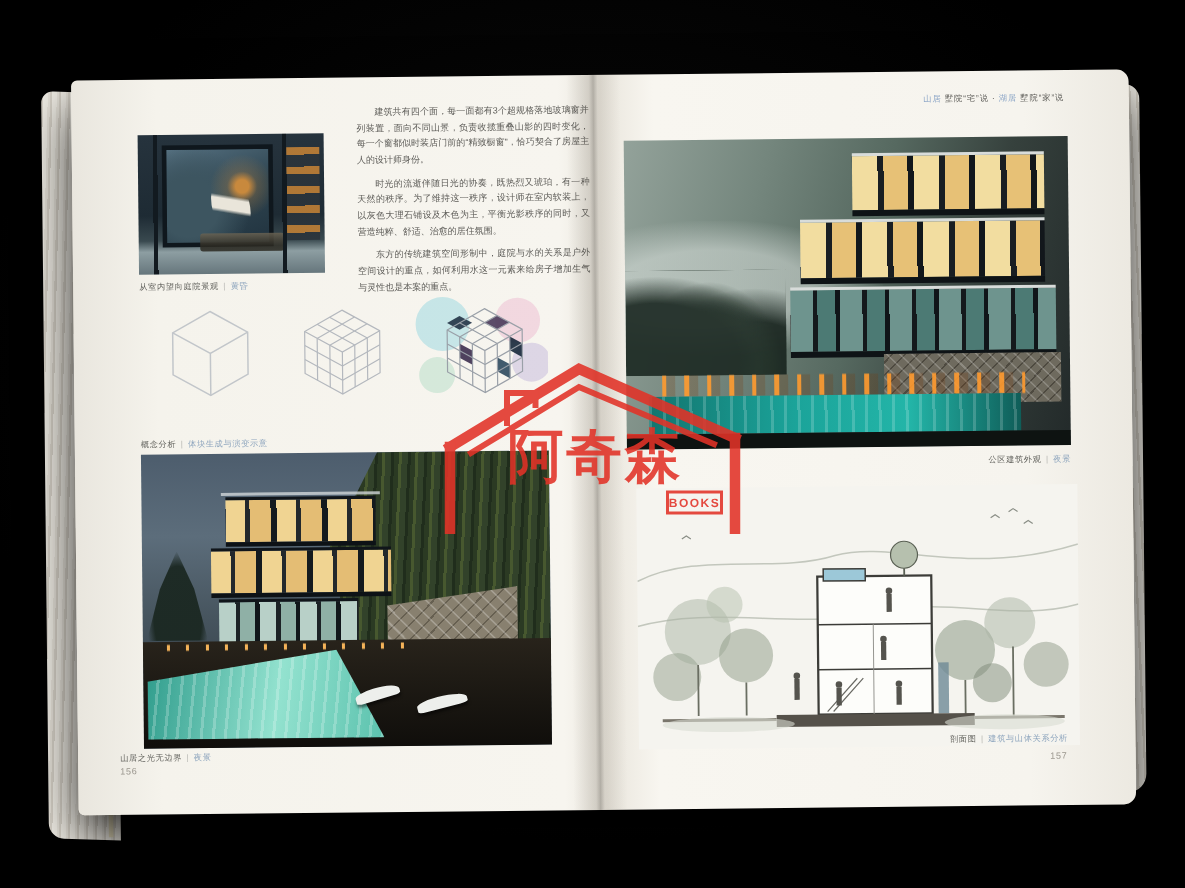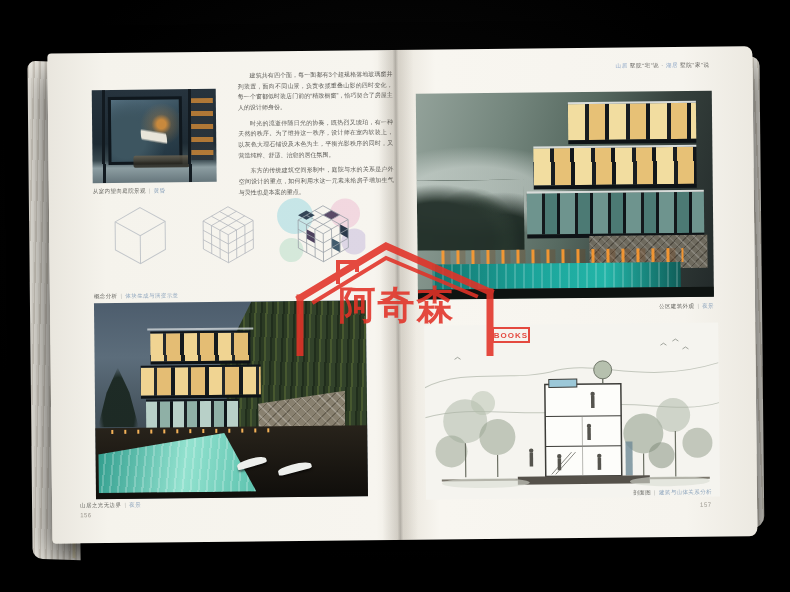--- a/index.html
+++ b/index.html
@@ -136,21 +136,21 @@
     background:#f5f4ef; overflow:hidden; }
 
   
   .watermark { position:absolute; left:294px; top:236px; width:206px; height:120px;
     opacity:.88; pointer-events:none; }
   .wm-title { position:absolute; left:38px; top:50px; width:130px; text-align:center;
     font-size:37px; font-weight:bold; color:#e23227; letter-spacing:2px;
     font-family:"Liberation Sans", sans-serif; line-height:1; transform:scaleY(1.05); }
   .wm-box { position:absolute; left:150px; top:91px; width:38px; height:16px;
     border:2px solid #e23227; color:#e23227; font-size:8px; font-weight:bold;
-    letter-spacing:1px; display:flex; align-items:center; justify-content:center;margin-left:48px; }
+    letter-spacing:1px; display:flex; align-items:center; justify-content:center; }
 </style>
 </head>
 <body>
 
 <div class="stage">
 
   <div class="book">
 
     <div class="stack-left">
       <div class="printed-strip"></div>

